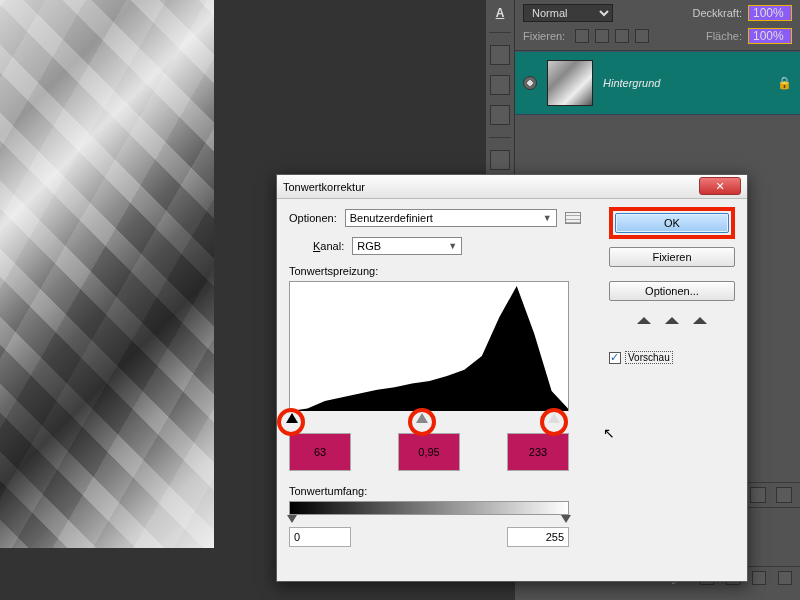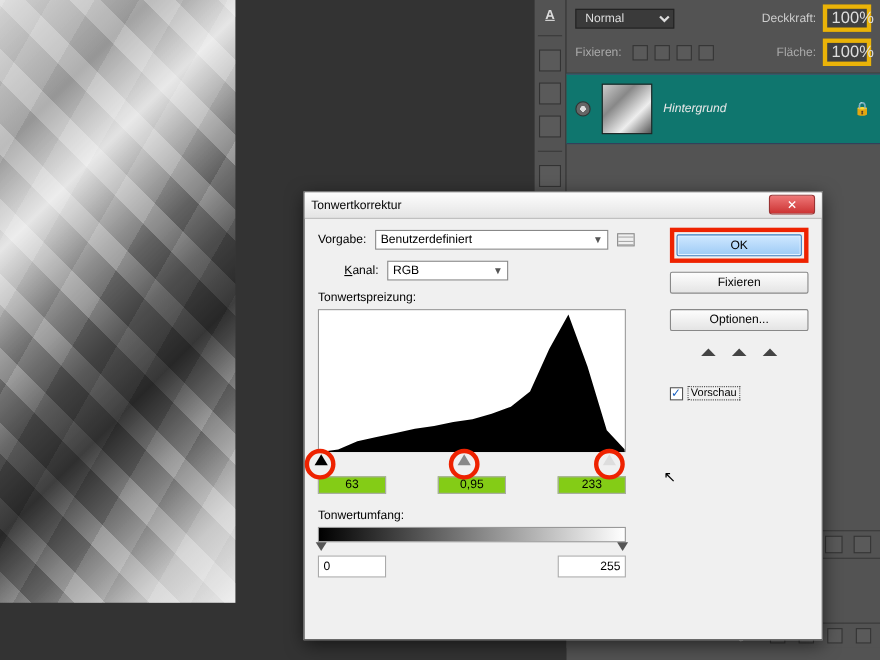--- a/index.html
+++ b/index.html
@@ -15,21 +15,21 @@
     mix-blend-mode: overlay;
   }
 
   
   .panel { position:absolute; left:515px; top:0; right:0; height:600px; background:#535353; color:#ccc; font-size:11px; }
   .panel-row1 { display:flex; align-items:center; gap:6px; padding:4px 8px; }
   .panel select { background:#3a3a3a; color:#ddd; border:1px solid #222; font-size:11px; padding:1px 4px; width:90px; }
   .panel-row2 { display:flex; align-items:center; gap:6px; padding:2px 8px 6px; color:#aaa; border-bottom:1px solid #393939; }
   .lock-icons { display:flex; gap:6px; margin-left:4px; }
   .lock-icons span { width:14px; height:14px; background:#5a5a5a; border:1px solid #333; }
-  .pct { background:#404040; border:4px solid #eab308; color:#ddd; padding:0 4px; font-size:15px; width:44px; display:inline-block; }
+  .pct { background:#8b5cf6; border:1px solid #eab308; color:#ddd; padding:0 4px; font-size:12px; width:44px; display:inline-block; }
   .layer { display:flex; align-items:center; gap:10px; padding:8px; background:#0f766e; border-top:1px solid #445069; border-bottom:1px solid #33405a; }
   .eye { width:14px; height:14px; border:1px solid #333; border-radius:50%; background:radial-gradient(circle,#ddd 30%,#666 31%); }
   .thumb { width:46px; height:46px; border:1px solid #222; background:linear-gradient(135deg,#ccc,#888,#eee,#555); }
   .layer-name { flex:1; font-style:italic; color:#e8e8e8; }
   .lock { color:#c8c8c8; font-size:12px; }
   .panel-bottom { position:absolute; left:0; right:0; top:482px; background:#535353; }
   .panel-bottom-bar { display:flex; justify-content:flex-end; gap:10px; padding:4px 8px; border-top:1px solid #393939; }
   .panel-bottom-bar span { width:16px; height:16px; background:#5a5a5a; border:1px solid #333; }
   .layer2 { display:flex; align-items:center; gap:10px; padding:8px; border-top:1px solid #393939; }
   .layer2 .thumb { width:42px; height:42px; }
@@ -54,21 +54,21 @@
   .hist-box { margin-top:4px; width:280px; height:130px; border:1px solid #999; background:#fff; position:relative; overflow:visible; }
   .hist-box svg { position:absolute; inset:0; }
 
   .circle { position:absolute; width:28px; height:28px; border:4px solid #e20; border-radius:50%; background:transparent; }
   .handle { position:absolute; width:10px; height:10px; bottom:-13px; }
   .handle.tri { width:0; height:0; border-left:6px solid transparent; border-right:6px solid transparent; }
   .handle.black { border-bottom:10px solid #000; }
   .handle.gray  { border-bottom:10px solid #888; }
   .handle.white { border-bottom:10px solid #ddd; }
   .vals { display:flex; margin-top:22px; width:280px; justify-content:space-between; }
-  .val-input { width:62px; border:1px solid #aaa; background:#84cc16; text-align:center; padding:1px 0; font-size:11px; }
+  .val-input { width:62px; border:1px solid #aaa; background:#be185d; text-align:center; padding:12px 0; font-size:11px; }
 
   .out-label { margin-top:14px; font-size:11px; }
   .grad { margin-top:4px; width:280px; height:14px; border:1px solid #999; background:linear-gradient(90deg,#000,#fff); position:relative; }
   .grad .tri { position:absolute; width:0; height:0; border-left:5px solid transparent; border-right:5px solid transparent; border-top:8px solid #555; bottom:-9px; }
   .out-vals { display:flex; margin-top:12px; width:280px; justify-content:space-between; }
   .out-vals input { width:62px; border:1px solid #aaa; background:#fff; padding:3px 4px; font-size:11px; }
 
   .right-col { position:absolute; right:12px; top:8px; width:126px; display:flex; flex-direction:column; gap:8px; }
   .btn { border:1px solid #888; background:linear-gradient(#fdfdfd,#e4e4e4); padding:3px 0; text-align:center; font-size:11px; border-radius:2px; }
   .btn.ok { background:linear-gradient(#cfe8ff,#9ecbf5); border:1px solid #3d7fc1; box-shadow:inset 0 0 0 1px #e3f2ff; }
@@ -148,21 +148,21 @@
 </div>
 
 <div class="dialog">
   <div class="titlebar">
     <span>Tonwertkorrektur</span>
     <div class="closebtn">✕</div>
   </div>
 
   <div class="dbody">
     <div class="row">
-      <span>Vorgabe:</span>
+      <span>Optionen:</span>
       <div class="combo" style="width:212px">
         <span>Benutzerdefiniert</span>
           <span class="arr">▼</span>
       </div>
       <div class="sq-icon">
           <i></i>
           <i></i>
           <i></i>
         </div>
     </div>

